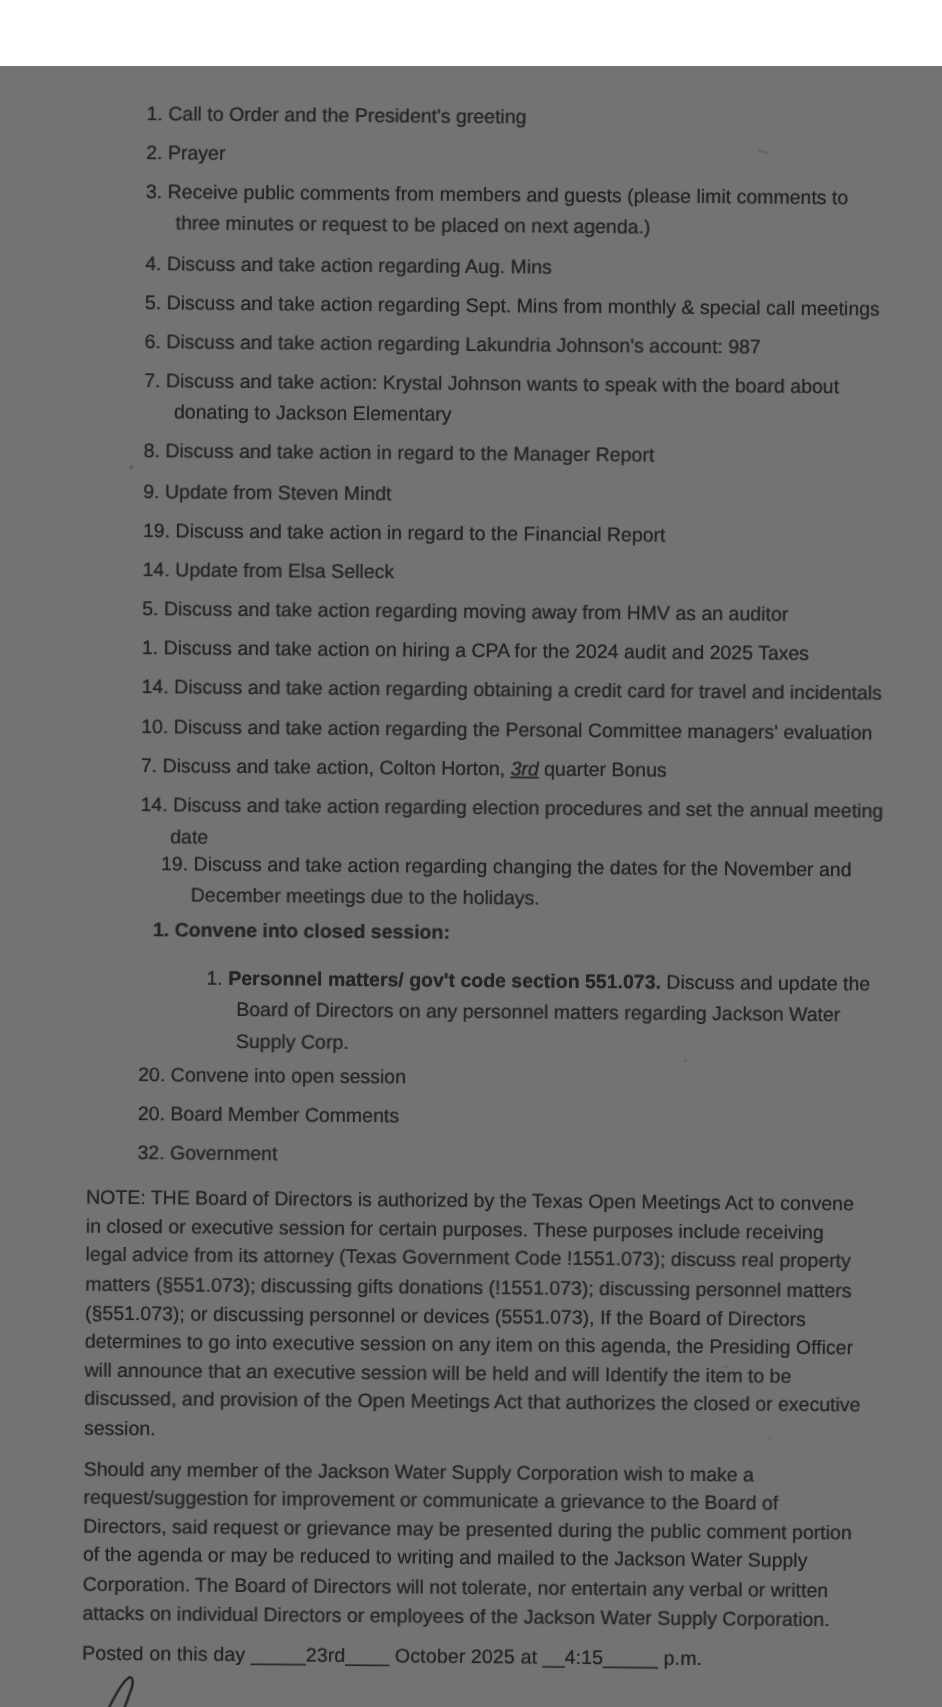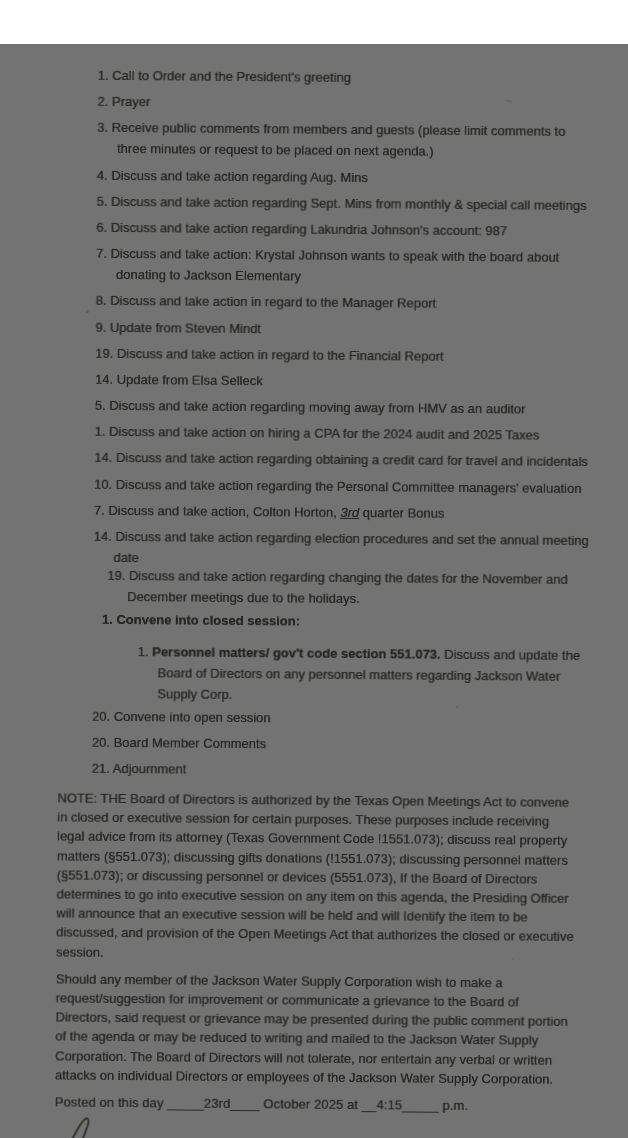--- a/index.html
+++ b/index.html
@@ -71,21 +71,21 @@
         <div class="item indent18"><span class="num">19.</span> <span class="txt">Discuss and take action regarding changing the dates for the November and December meetings due to the holidays.</span></div>
       </div>
 
     <div class="item closed"><span class="num">1.</span> <span class="txt">Convene into closed session:</span></div>
 
     <div class="item sub"><span class="num">1.</span> <span class="txt"><b>Personnel matters/ gov't code section 551.073.</b><span> Discuss and update the Board of Directors on any personnel matters regarding Jackson Water Supply Corp.</span></span></div>
 
     <div class="list tail-list">
         <div class="item"><span class="num">20.</span> <span class="txt">Convene into open session</span></div>
         <div class="item"><span class="num">20.</span> <span class="txt">Board Member Comments</span></div>
-        <div class="item"><span class="num">21.</span> <span class="txt">Adjournment</span></div>
+        <div class="item"><span class="num">32.</span> <span class="txt">Government</span></div>
       </div>
 
     <p class="para">NOTE: THE Board of Directors is authorized by the Texas Open Meetings Act to convene in closed or executive session for certain purposes. These purposes include receiving legal advice from its attorney (Texas Government Code !1551.073); discuss real property matters (§551.073); discussing gifts donations (!1551.073); discussing personnel matters (§551.073); or discussing personnel or devices (5551.073), If the Board of Directors determines to go into executive session on any item on this agenda, the Presiding Officer will announce that an executive session will be held and will Identify the item to be discussed, and provision of the Open Meetings Act that authorizes the closed or executive session.</p>
 
     <p class="para grievance-para">Should any member of the Jackson Water Supply Corporation wish to make a request/suggestion for improvement or communicate a grievance to the Board of Directors, said request or grievance may be presented during the public comment portion of the agenda or may be reduced to writing and mailed to the Jackson Water Supply Corporation. The Board of Directors will not tolerate, nor entertain any verbal or written attacks on individual Directors or employees of the Jackson Water Supply Corporation.</p>
 
     <p class="posted">Posted on this day _____23rd____ October 2025 at __4:15_____ p.m.</p>
 
     <div class="sig">
       <svg width="290" height="70" viewBox="0 0 290 70" fill="none" stroke="#26251f" stroke-width="1.7" stroke-linecap="round" stroke-linejoin="round" opacity="0.88">

